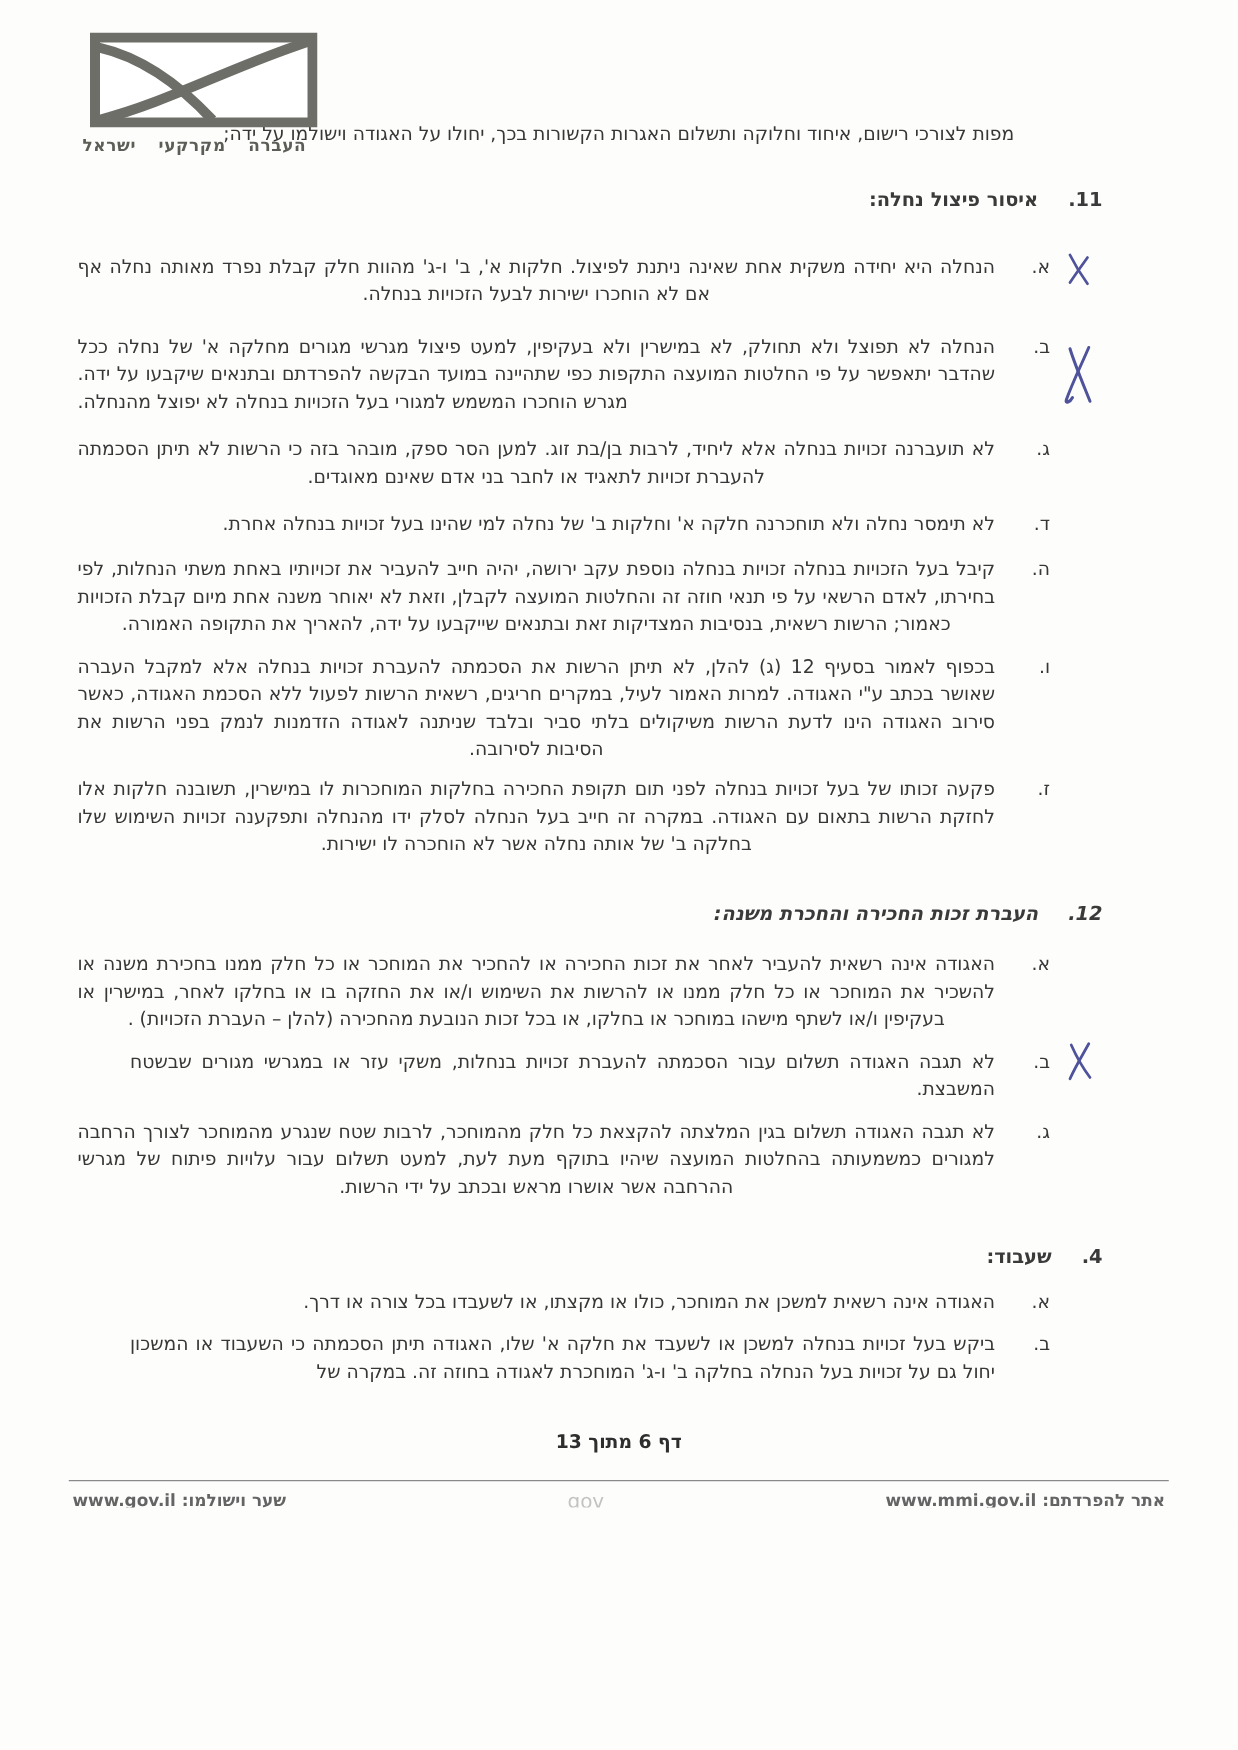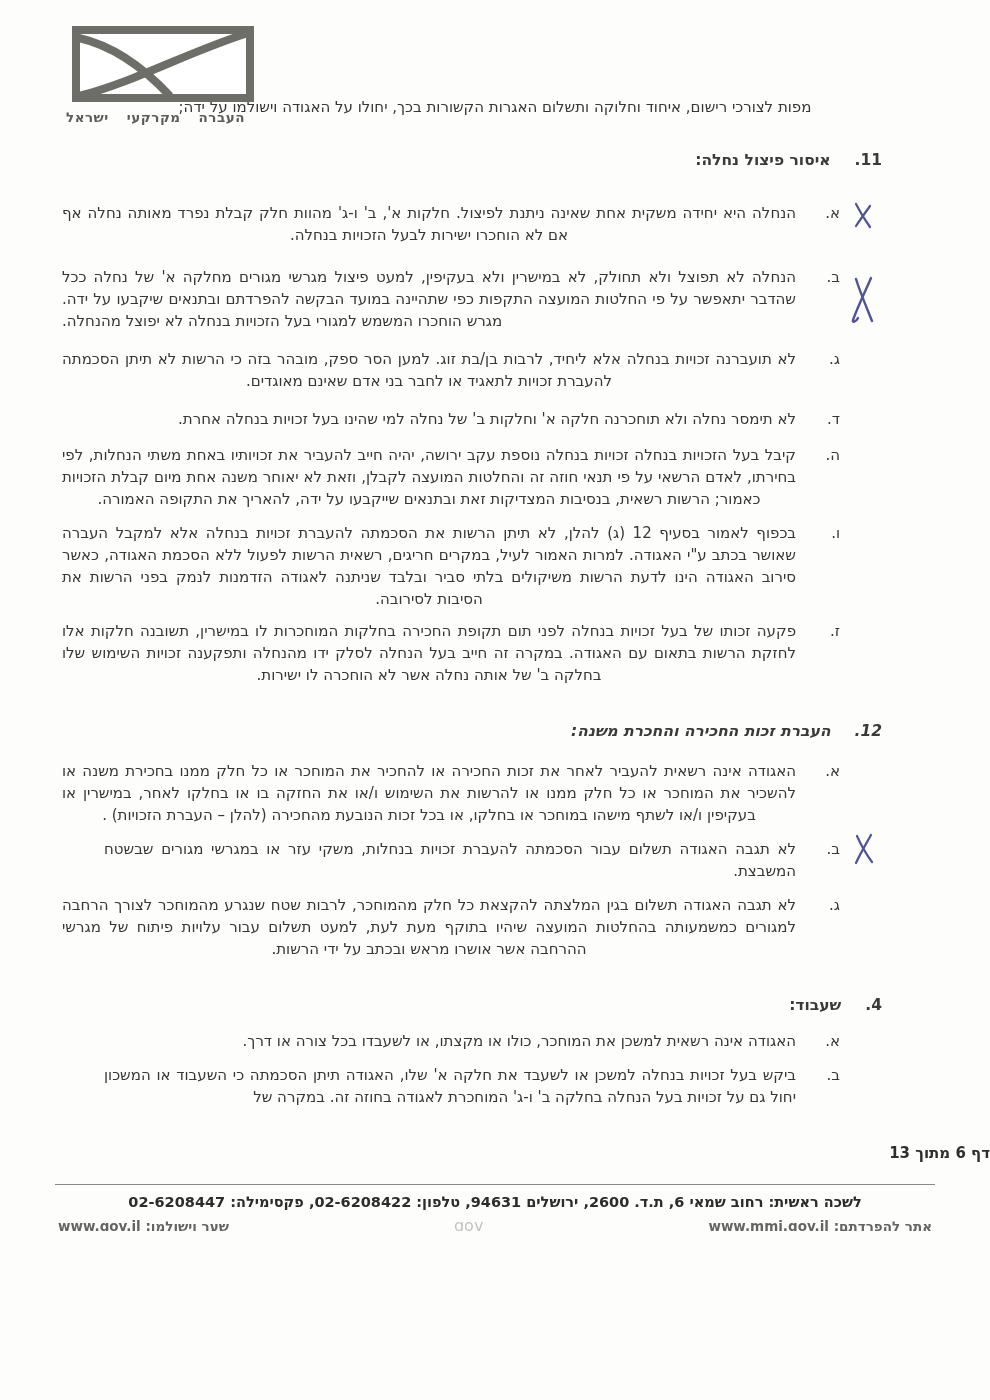--- a/index.html
+++ b/index.html
@@ -47,21 +47,21 @@
   .last-start{text-align-last:auto;margin-left:42px;}
   
   .mt-36{margin-top:36px;}.mt-33{margin-top:33px;}
   .mt-20{margin-top:20px;}.mt-16{margin-top:16px;}
   .mt-14{margin-top:14px;}.mt-12{margin-top:12px;}.mt-10{margin-top:10px;}
   
   .xmark{position:absolute;pointer-events:none;opacity:.9;}
   .xmark path{stroke:#3c4191;fill:none;stroke-linecap:round;}
   
   .page-num{
-    margin-top:36px;
+    margin-top:36px;text-align:center;
     font-size:15px;font-weight:bold;color:#2e2e2e;
   }
   .foot-rule{margin:22px 55px 0 55px;border-top:1.5px solid #8a8a8a;}
   .address{
     margin:9px 55px 0 55px;text-align:center;
     font-size:14.5px;font-weight:bold;color:#2c2c2c;white-space:nowrap;
   }
   .links-row{
     margin:6px 58px 0 58px;height:15px;overflow:hidden;
     display:flex;justify-content:space-between;align-items:flex-start;
@@ -181,21 +181,20 @@
 
     <div class="item mt-12">
       <span class="letter">ב.</span>
       <div class="txt last-start">ביקש בעל זכויות בנחלה למשכן או לשעבד את חלקה א' שלו, האגודה תיתן הסכמתה כי השעבוד או המשכון יחול גם על זכויות בעל הנחלה בחלקה ב' ו-ג' המוחכרת לאגודה בחוזה זה. במקרה של</div>
     </div>
 
     <div class="page-num">דף 6 מתוך 13</div>
 
     <div class="foot-rule"></div>
 
-    <div class="address">לשכה ראשית: רחוב שמאי 6, ת.ד. 2600, ירושלים 94631, טלפון: 02-6208422, פקסימילה: 02-6208447</div>
 
     <div class="links-row">
       <span class="half">
         <span>אתר להפרדתם:</span>
         <span>www.mmi.gov.il</span>
       </span>
       <span class="watermark">gov</span>
       <span class="half">
         <span>שער וישולמו:</span>
         <span>www.gov.il</span>

